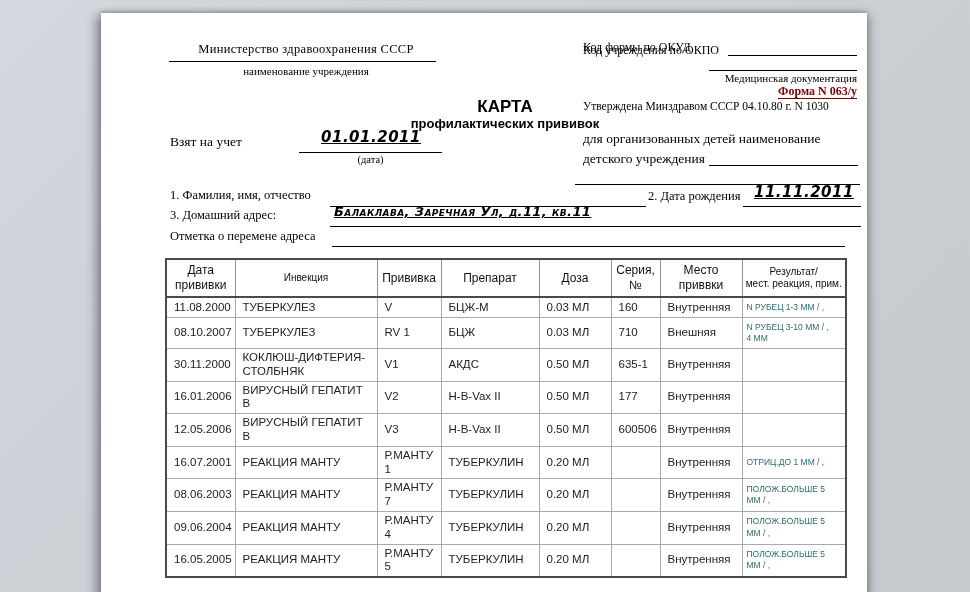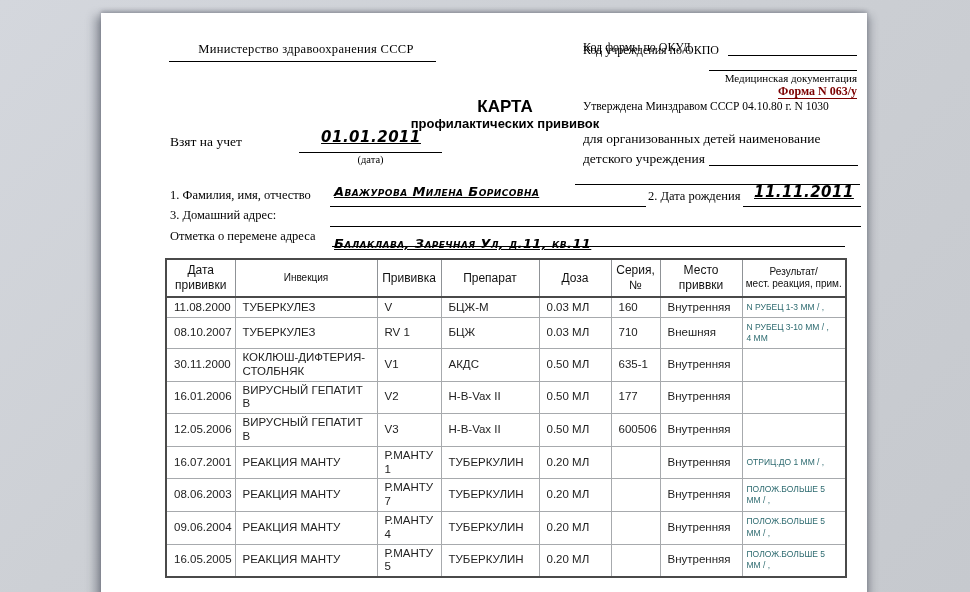--- a/index.html
+++ b/index.html
@@ -38,21 +38,21 @@
   .forchild2{left:482px;top:138px;font-size:13.5px;}
   .inst-line{left:608px;top:152px;width:149px;}
   .inst-line2{left:474px;top:171px;width:285px;}
   .f1-label{left:69px;top:175px;font-size:12.5px;}
   .f1-value{left:233px;top:171px;font-size:13px;letter-spacing:.4px;}
   .f1-line{left:229px;top:193px;width:316px;}
   .f2-label{left:547px;top:176px;font-size:12.5px;}
   .f2-value{left:653px;top:170px;font-size:15px;letter-spacing:.5px;}
   .f2-line{left:642px;top:193px;width:118px;}
   .f3-label{left:69px;top:195px;font-size:12.5px;}
-  .f3-value{left:233px;top:191px;font-size:13px;letter-spacing:.4px;margin-top:32px;}
+  .f3-value{left:233px;top:191px;font-size:13px;letter-spacing:.4px;}
   .f3-line{left:229px;top:213px;width:531px;}
   .f4-label{left:69px;top:216px;font-size:12.5px;}
   .f4-line{left:231px;top:233px;width:513px;}
 
   table.vax{
     position:absolute;left:64px;top:245px;width:680px;border-collapse:collapse;
     font-family:"Liberation Sans",sans-serif;table-layout:fixed;
     border:2px solid #4a4a4a;
   }
   table.vax th{
@@ -69,20 +69,21 @@
   table.vax tr.tall td{height:26px;}
   table.vax tr.normal td{height:15px;}
 </style>
 </head>
 <body>
 
 <div class="page">
 
   <div class="abs ministry">Министерство  здравоохранения  СССР</div>
   <div class="rule ministry-line"></div>
+  <div class="abs ministry-caption">наименование  учреждения</div>
 
   <div class="abs code-label1">Код формы по ОКУД</div>
   <div class="abs code-label2">Код учреждения  по ОКПО</div>
   <div class="rule code-line1"></div>
   <div class="rule code-line2"></div>
 
   <div class="abs meddoc">Медицинская  документация</div>
   <div class="abs formno"><span>Форма N 063/у</span></div>
   <div class="abs approved">Утверждена Минздравом СССР 04.10.80 г. N 1030</div>
 
@@ -93,21 +94,20 @@
   <div class="abs reg-date hand">01.01.2011</div>
   <div class="rule reg-underline"></div>
   <div class="abs reg-caption">(дата)</div>
 
   <div class="abs forchild1">для организованных детей наименование</div>
   <div class="abs forchild2">детского учреждения</div>
   <div class="rule inst-line"></div>
   <div class="rule inst-line2"></div>
 
   <div class="abs f1-label">1. Фамилия, имя, отчество</div>
-  <div class="abs f1-value hand">Аважурова Милена Борисовна</div>
   <div class="rule f1-line"></div>
 
   <div class="abs f2-label">2. Дата рождения</div>
   <div class="abs f2-value hand">11.11.2011</div>
   <div class="rule f2-line"></div>
 
   <div class="abs f3-label">3. Домашний адрес:</div>
   <div class="abs f3-value hand">Балаклава, Заречная Ул, д.11, кв.11</div>
   <div class="rule f3-line"></div>
 

